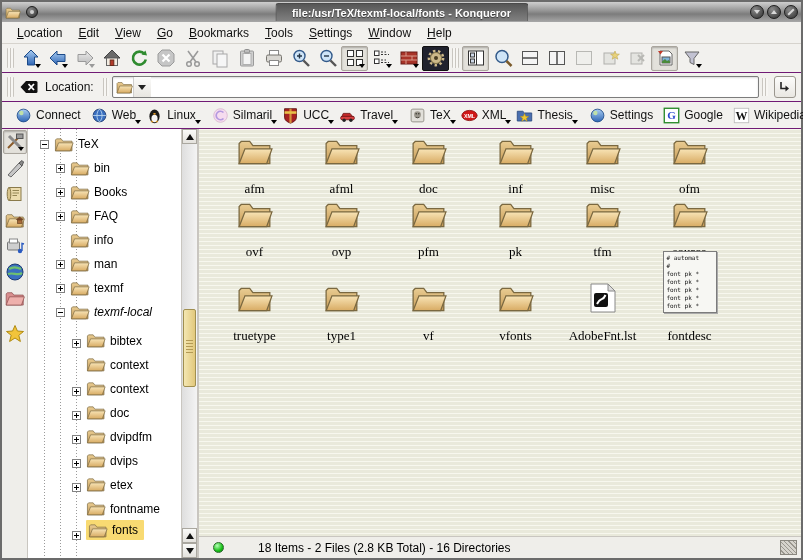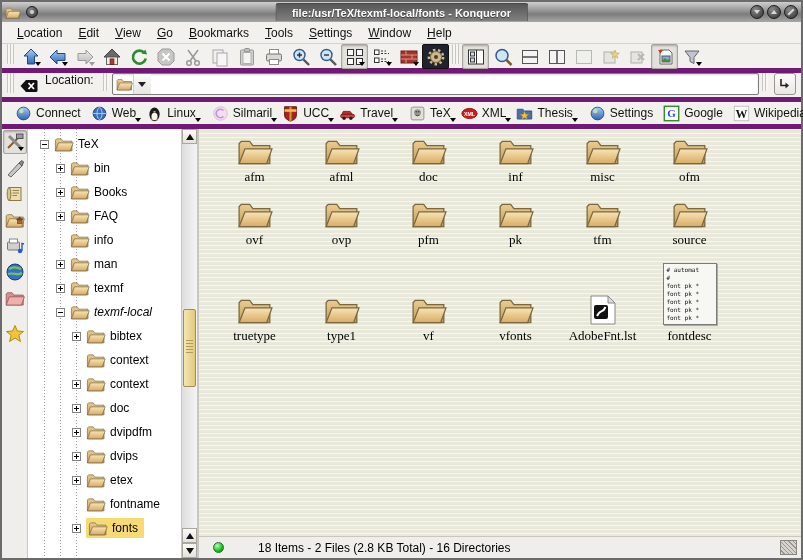--- a/index.html
+++ b/index.html
@@ -18,21 +18,21 @@
   .slash{width:8px;height:2px;background:#d8d8d8;transform:rotate(-45deg);}
   .titlebox{position:absolute;left:50%;transform:translateX(-50%);top:1px;height:18px;display:flex;align-items:center;padding:0 16px;background:linear-gradient(#565656,#6e6e6e 55%,#808080);border:1px solid #4a4a4a;border-bottom:none;border-radius:3px 3px 0 0;color:#fff;font-size:11px;font-weight:bold;white-space:nowrap;text-shadow:0 1px 1px #333;}
   .title-spacer{flex:1;}
 
   
   .menubar{height:22px;flex:0 0 22px;background:#f2f1ee;border-bottom:1px solid #d6d3cd;display:flex;align-items:center;padding:0 8px;gap:2px;}
   .menu-item{display:inline-block;padding:2px 7px;font-size:12px;color:#111;}
   .menu-item::first-letter{text-decoration:underline;}
 
   
-  .toolbar{background:#f2f1ee;border-bottom:5px solid #701a75;display:flex;padding:0 2px;}
+  .toolbar{background:#f2f1ee;border-bottom:1px solid #701a75;display:flex;align-items:center;padding:0 2px;}
   .tb-main{height:29px;flex:0 0 29px;}
   .tb-loc{height:29px;flex:0 0 29px;}
   .tb-bm{height:27px;flex:0 0 27px;}
   .handle{width:7px;height:20px;margin:0 3px;background:repeating-linear-gradient(90deg,#c9c6c0 0 1px,#f7f6f3 1px 3px);border-radius:1px;}
   .tb-btn{width:27px;height:25px;display:flex;align-items:center;justify-content:center;position:relative;border:1px solid transparent;border-radius:2px;flex:0 0 auto;}
   .tb-btn.pressed{background:#e3e1db;border:1px solid #a9a59d;box-shadow:inset 0 1px 2px rgba(0,0,0,.25);}
   .tb-btn.dark{background:#20222e;border:1px solid #111;}
   .dd{position:absolute;right:2px;bottom:2px;width:0;height:0;border-left:3px solid transparent;border-right:3px solid transparent;border-top:4px solid #000;}
   .dd.dis{border-top-color:#9a9a9a;}
   .tbsvg{width:20px;height:20px;display:block;}
@@ -67,21 +67,21 @@
     background-image:
       repeating-linear-gradient(to bottom,#9a9a9a 0 1px,transparent 1px 3px),
       repeating-linear-gradient(to bottom,#9a9a9a 0 1px,transparent 1px 3px),
       repeating-linear-gradient(to bottom,#9a9a9a 0 1px,transparent 1px 3px);
     background-size:1px 100%,1px 100%,1px 100%;
     background-position:16px 0,32px 0,48px 0;
     background-repeat:no-repeat;}
   .trow{height:24px;display:flex;align-items:center;font-size:12px;color:#000;}
   .trow.lv0{padding-left:12px;}
   .trow.lv1{padding-left:28px;}
-  .trow.lv2{padding-left:44px;}
+  .trow.lv2{padding-left:44px;align-items:flex-end;}
   .exp{width:9px;height:9px;border:1px solid #828282;background:#fff;position:relative;margin-right:5px;flex:0 0 auto;}
   .exp::before{content:"";position:absolute;left:1px;right:1px;top:3px;height:1px;background:#000;}
   .exp.plus::after{content:"";position:absolute;top:1px;bottom:1px;left:3px;width:1px;background:#000;}
   .exp.none{border:none;background:transparent;}
   .exp.none::before{display:none;}
   .f18{width:20px;height:16px;flex:0 0 auto;}
   .tlabel{margin-left:4px;white-space:nowrap;}
   .italic .tlabel{font-style:italic;}
   .selwrap{display:flex;align-items:center;background:#f8da72;padding:2px 6px 2px 2px;border-radius:1px;}
 
@@ -94,21 +94,21 @@
   .sthumb::after{content:"";position:absolute;left:2px;right:2px;top:30px;height:14px;background:repeating-linear-gradient(to bottom,#b49a55 0 1px,transparent 1px 3px);}
 
   .main-col{flex:1;display:flex;flex-direction:column;min-width:0;}
   .icon-view{flex:1;min-height:0;background:repeating-linear-gradient(to bottom,#f7f7ee 0 1px,#e9e9db 1px 4px);padding:7px 0 0 12px;overflow:hidden;}
   .icon-row{display:flex;}
   .icon-row.r12{height:63px;}
   .icon-row.r3{height:82px;align-items:flex-end;}
   .cell{width:87px;flex:0 0 87px;display:flex;flex-direction:column;align-items:center;justify-content:flex-start;}
   .r3 .cell{justify-content:flex-end;}
   .f32{width:36px;height:30px;}
-  .ilabel{font-family:"Liberation Serif", serif;font-size:13px;color:#000;margin-top:3px;white-space:nowrap;}
+  .ilabel{font-family:"Liberation Serif", serif;font-size:13px;color:#000;margin-top:15px;white-space:nowrap;}
   .file-icon{width:28px;height:30px;}
   .preview-box{width:54px;height:62px;background:#f7f7f3;border:1px solid #7c7c7c;box-shadow:1px 1px 0 #aaa;font-family:"DejaVu Sans Mono", monospace;font-size:6px;line-height:8px;white-space:pre-line;padding:2px 1px 0 3px;overflow:hidden;color:#111;position:relative;}
 
   
   .statusbar{height:22px;flex:0 0 22px;background:#efeeea;border-top:1px solid #c9c6c0;display:flex;align-items:center;padding:0 4px;font-size:12px;color:#000;}
   .led{width:11px;height:11px;border-radius:50%;background:radial-gradient(circle at 35% 30%,#b6ffb6,#18c018 60%,#0a7a0a);border:1px solid #2a6a2a;margin-left:10px;flex:0 0 auto;}
   .status-text{margin-left:34px;white-space:nowrap;}
   .grip{margin-left:auto;width:17px;height:15px;border:1px solid #8a877f;background:repeating-linear-gradient(45deg,#d6d3cc 0 2px,#9a978f 2px 3px);}
 </style>
 </head>

